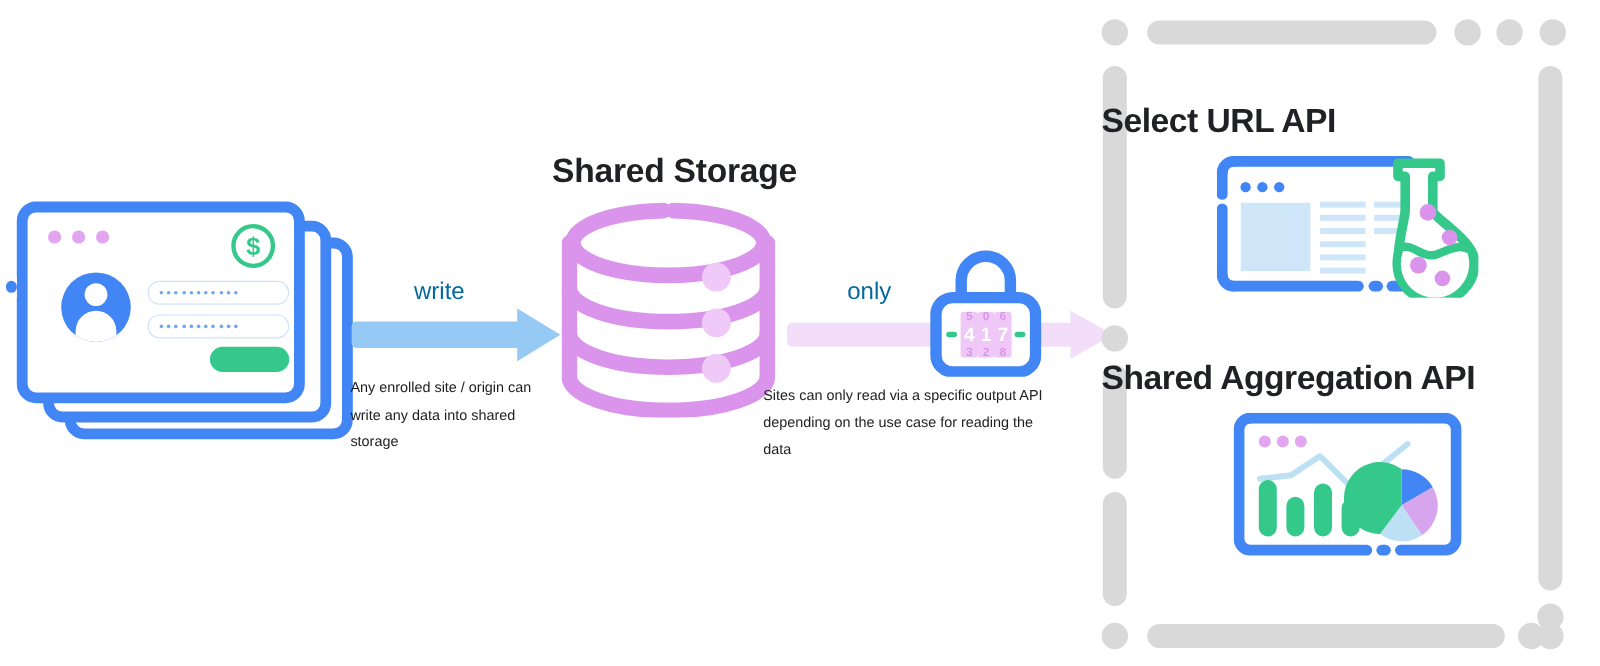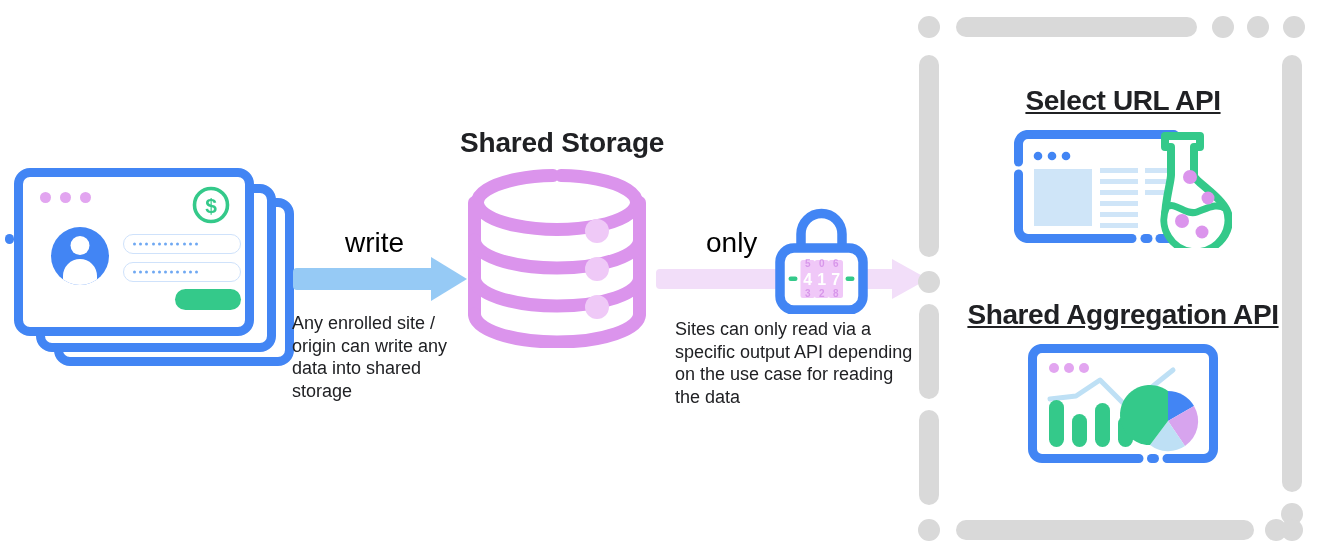--- a/index.html
+++ b/index.html
@@ -10,25 +10,25 @@
     -webkit-font-smoothing:antialiased;
   }
   .stage{position:absolute;inset:0;}
 
   
   .title-bold{
     position:absolute;font-weight:700;letter-spacing:-.2px;color:#202124;
     white-space:nowrap;
   }
   .body-text{
-    position:absolute;font-size:18px;line-height:22.5px;color:#202124;
+    position:absolute;font-size:12px;line-height:22.5px;color:#202124;
     font-weight:400;
   }
   .flow-label{
-    position:absolute;font-size:28px;line-height:30px;color:#000000;font-weight:400;
+    position:absolute;font-size:20px;line-height:30px;color:#0369a1;font-weight:400;
   }
 
   
   #windowStack{position:absolute;left:14px;top:168px;width:280px;height:200px;}
   .win-layer{
     position:absolute;border:9px solid #4285F4;border-radius:16px;background:#fff;
     box-sizing:border-box;
   }
   .win-back2{left:40px;top:30px;width:240px;height:168px;}
   .win-back1{left:22px;top:16px;width:240px;height:168px;}
@@ -92,21 +92,21 @@
   #database{position:absolute;left:468px;top:168px;width:178px;height:180px;}
 
   
   #lockIcon{position:absolute;left:775px;top:204px;width:93px;height:110px;}
 
   
   #rightPanel{position:absolute;left:918px;top:6px;width:410px;height:543px;}
   .dash{position:absolute;background:#D9D9D9;border-radius:12px;}
   .dot{position:absolute;background:#D9D9D9;border-radius:50%;width:22px;height:22px;}
 
-  .api-card{position:absolute;text-align:center;width:100%;text-decoration:underline;}
+  .api-card{position:absolute;width:100%;}
   #selectUrlCard{left:0;top:78px;}
   #privAggCard{left:0;top:292px;}
   .api-title{
     font-size:28px;font-weight:700;letter-spacing:-.4px;color:#202124;margin:0;
     line-height:34px;white-space:nowrap;
   }
   .api-art{margin-top:12px;display:flex;justify-content:center;}
 </style>
 </head>
 <body>
@@ -228,21 +228,21 @@
           <text x="60.7" y="93">8</text>
       </g>
       <g font-family="'Liberation Sans',sans-serif" font-size="16" font-weight="700" fill="#ffffff" text-anchor="middle">
         <text x="32.7" y="80.5">4</text>
           <text x="46.7" y="80.5">1</text>
           <text x="60.7" y="80.5">7</text>
       </g>
     </g>
   </svg>
 
-  <div class="body-text" style="left:675px;top:318px;width:240px;">Sites can only read via a specific output API depending on the use case for reading the data</div>
+  <div class="body-text" style="left:636px;top:318px;width:240px;">Sites can only read via a specific output API depending on the use case for reading the data</div>
 
   <div id="rightPanel">
 
     <span class="dot" style="left:0px;  top:10px;"></span>
     <span class="dash" style="left:38px; top:11px;width:241px;height:20px;"></span>
     <span class="dot" style="left:294px;top:10px;"></span>
     <span class="dot" style="left:329px;top:10px;"></span>
     <span class="dot" style="left:365px;top:10px;"></span>
 
     <span class="dash" style="left:1px; top:49px; width:20px;height:202px;"></span>

